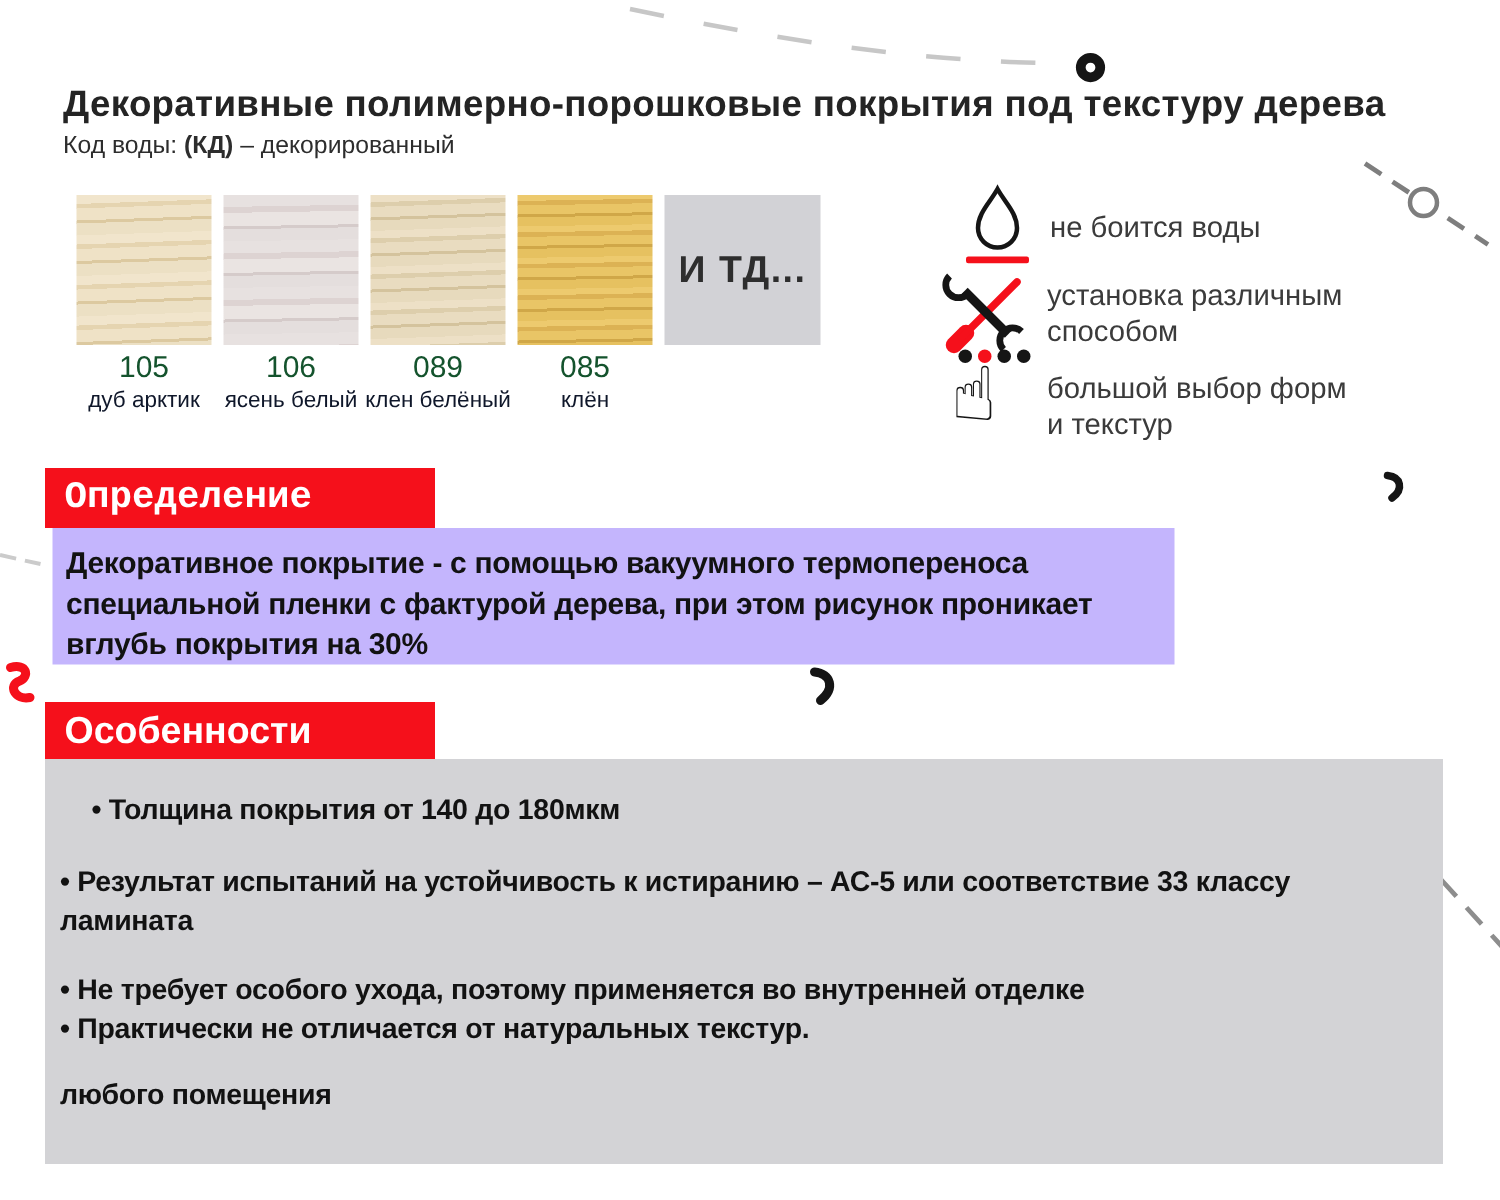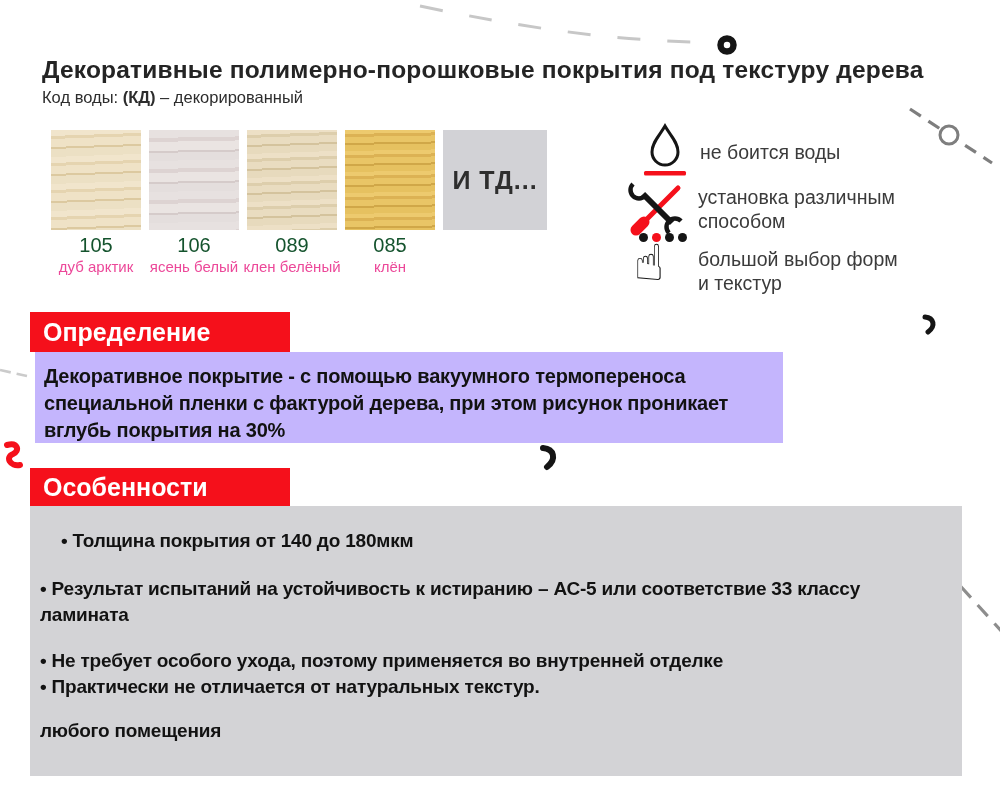--- a/index.html
+++ b/index.html
@@ -19,39 +19,39 @@
   .swatch { top:130px; width:90px; height:100px; }
   .sw1 { left:51px;  background:repeating-linear-gradient(178deg,#f1e5cc 0 6px,#e5d4b0 6px 9px,#efe2c6 9px 17px,#dcc9a0 17px 19px,#ece0c4 19px 27px); }
   .sw2 { left:149px; background:repeating-linear-gradient(179deg,#e7e1e0 0 8px,#ddd3d2 8px 12px,#eae4e2 12px 21px,#d5cbca 21px 23px,#e4dedd 23px 31px); }
   .sw3 { left:247px; background:repeating-linear-gradient(178deg,#ede0c6 0 5px,#ddceac 5px 8px,#e9dcc0 8px 15px,#d4c39d 15px 17px,#e7dabd 17px 24px); }
   .sw4 { left:345px; background:repeating-linear-gradient(179deg,#edca6e 0 4px,#dcb254 4px 7px,#e9c566 7px 13px,#d0a748 13px 15px,#e6c160 15px 21px); }
   .more-box { left:443px; top:130px; width:104px; height:100px; background:#d2d2d6;
               display:flex; align-items:center; justify-content:center;
               font-size:25px; font-weight:bold; letter-spacing:1px; color:#2e2e2e; }
   .sw-label { top:234px; width:120px; text-align:center; }
   .sw-label .code { font-size:20px; font-weight:normal; color:#14532d; }
-  .sw-label .name { font-size:15px; color:#ec4899; margin-top:1px; white-space:nowrap; }
+  .sw-label .name { font-size:15px; color:#0f172a; margin-top:1px; white-space:nowrap; }
   .swl1 { left:36px; } .swl2 { left:134px; } .swl3 { left:232px; } .swl4 { left:330px; }
 
   
   .caption { font-size:19.5px; color:#3b3b3b; line-height:23.5px; white-space:nowrap; }
   #cap1 { left:700px; top:141px; }
   #cap2 { left:698px; top:186px; }
   #cap3 { left:698px; top:248px; }
   #drop-icon  { left:642px; top:122px; }
   #tools-icon { left:626px; top:180px; }
   #dots-row { left:639px; top:233px; display:flex; gap:4px; }
   .dot { width:9px; height:9px; border-radius:50%; background:#151515; }
   .dot.red { background:#f5101b; }
   #hand-icon { left:634px; top:238px; font-family:"DejaVu Sans", sans-serif; font-size:50px; line-height:1; color:#151515; }
 
   
   .banner { left:30px; width:260px; background:#f5101b; color:#ffffff;
             font-weight:bold; font-size:25px; padding-left:13px; }
-  #def-banner  { top:312px; height:40px; line-height:40px; }
+  #def-banner  { top:312px; height:40px; line-height:40px;font-family:Liberation Mono, monospace; }
   #feat-banner { top:468px; height:38px; line-height:38px; }
   #def-panel { left:35px; top:352px; width:748px; height:91px; background:#c4b5fd; padding:11px 14px 0 9px; }
   #def-panel .line { font-size:20px; font-weight:bold; line-height:27px; letter-spacing:-0.2px; color:#121212; white-space:nowrap; }
   #feat-panel { left:30px; top:506px; width:932px; height:270px; background:#d3d3d6; padding:22px 0 0 10px; }
   #feat-panel .fline { font-size:19px; font-weight:bold; line-height:26px; letter-spacing:-0.2px; color:#121212; white-space:nowrap; }
   .mb22 { margin-bottom:22px;margin-left:21px; } .mb20 { margin-bottom:20px; } .mb18 { margin-bottom:18px; }
 
   svg { display:block; }
 </style>
 </head>

